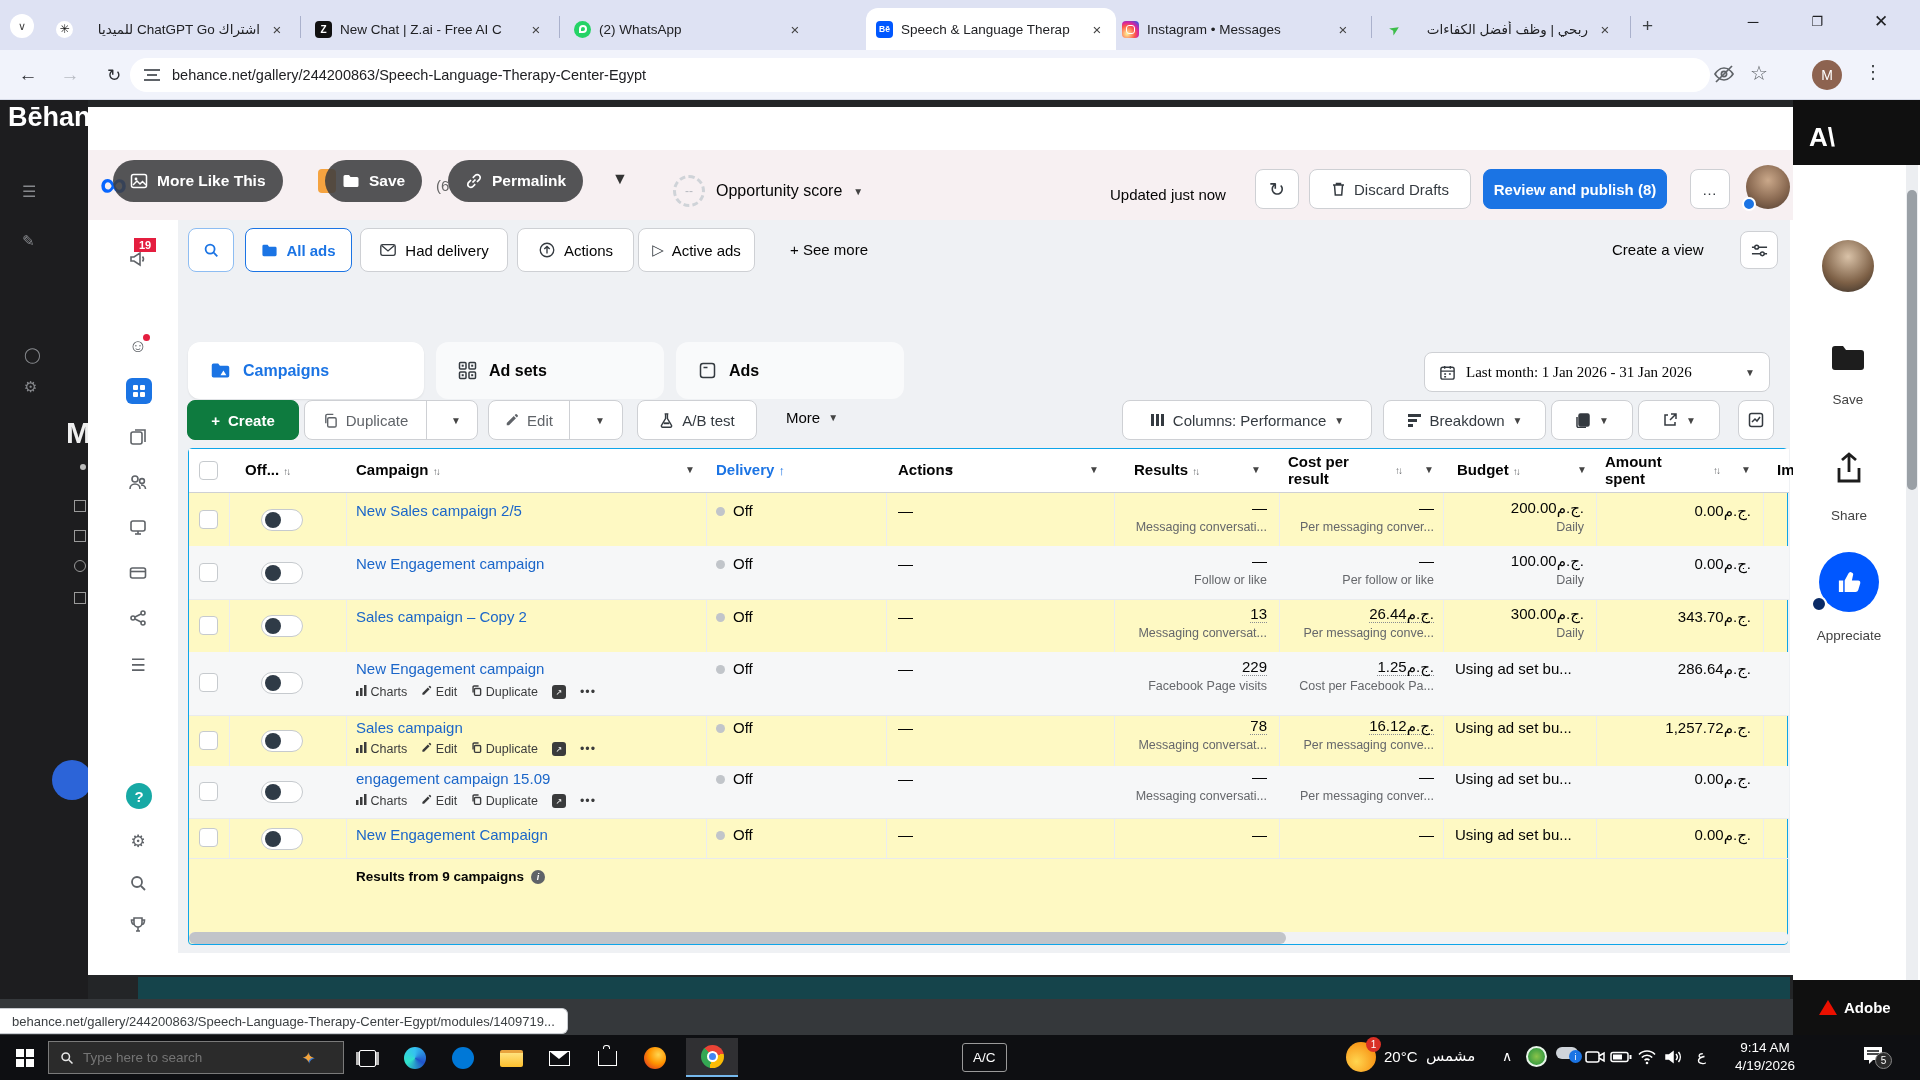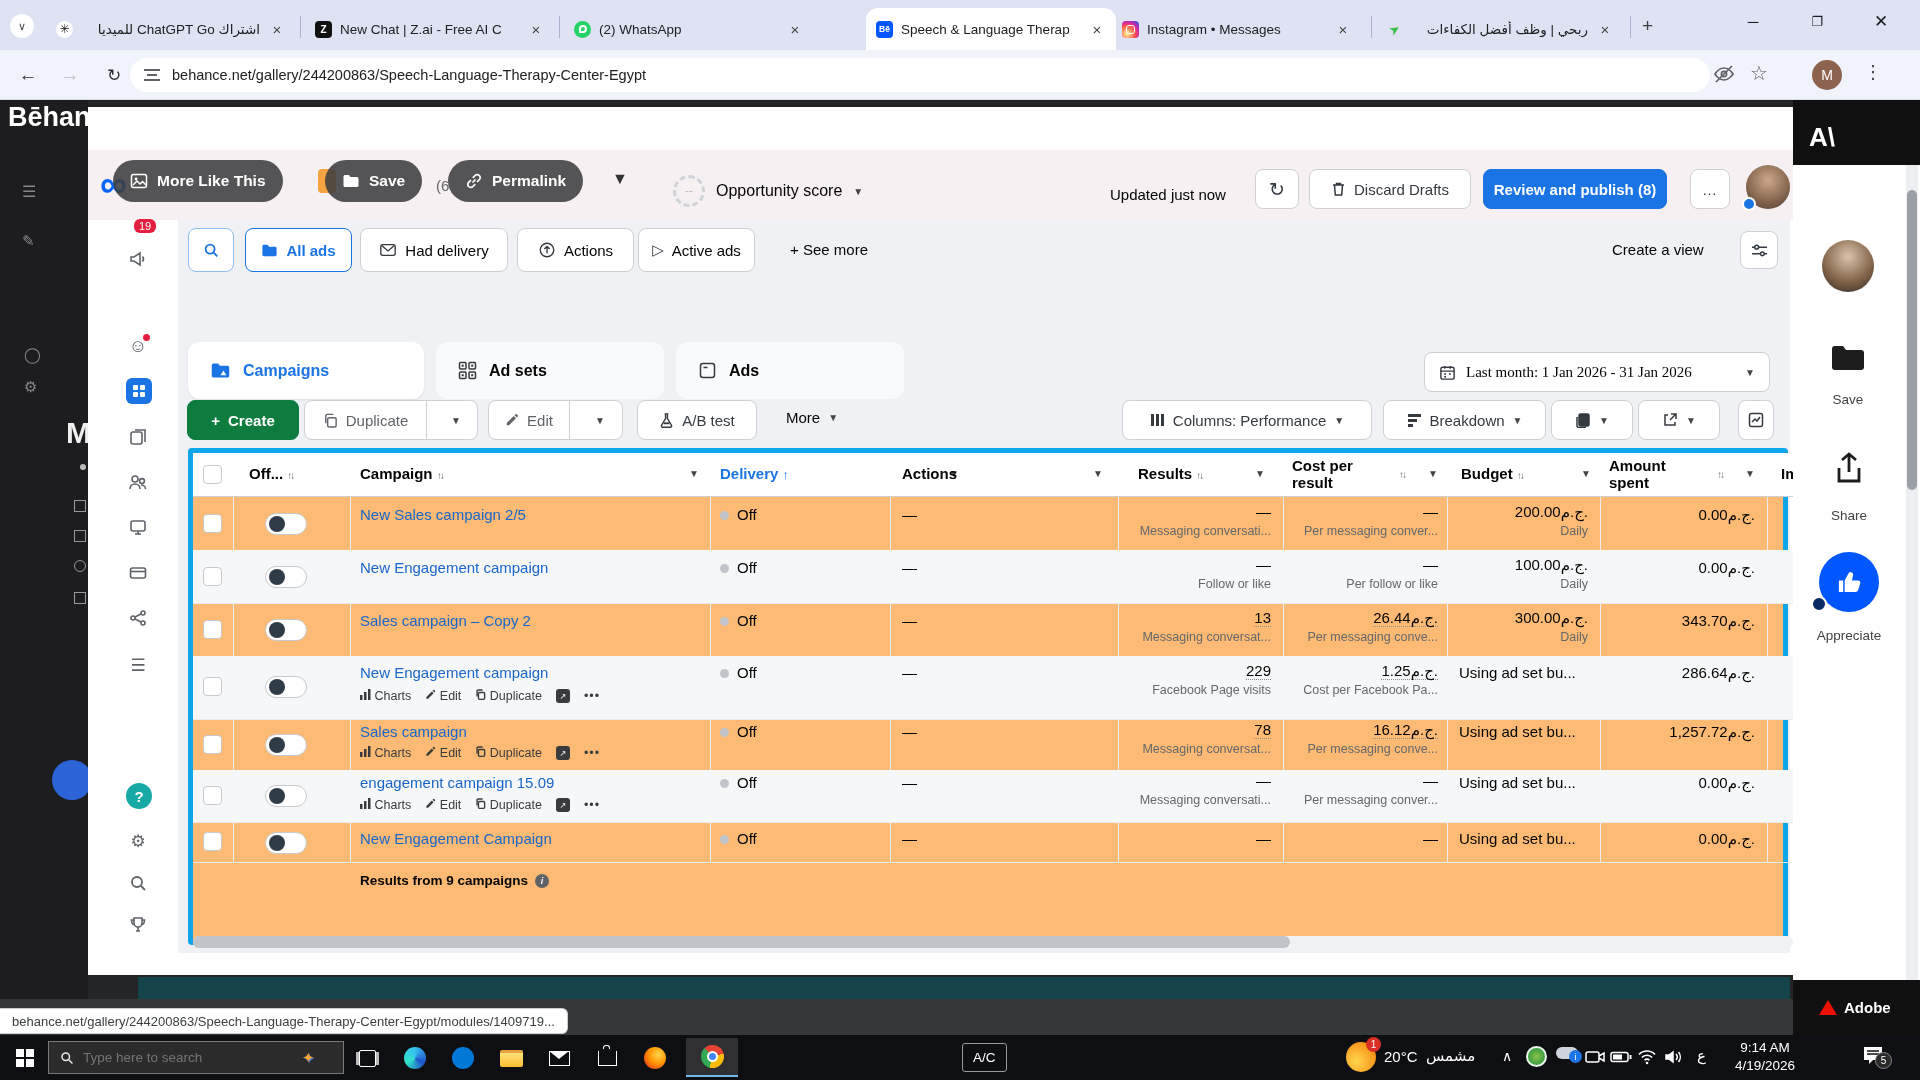--- a/index.html
+++ b/index.html
@@ -156,21 +156,21 @@
     <div class="a" style="left:74px;top:430px;width:12px;height:12px;border:1px solid #9a9a9a;"></div>
     <div class="a" style="left:74px;top:460px;width:12px;height:12px;border:1px solid #9a9a9a;border-radius:50%;"></div>
     <div class="a" style="left:74px;top:492px;width:12px;height:12px;border:1px solid #9a9a9a;"></div>
     <div class="a" style="left:52px;top:660px;width:40px;height:40px;border-radius:50%;background:#2c64d8;"></div>
   </div>
 
   <div class="panel">
     <div class="a" style="left:0;top:43px;width:1705px;height:70px;background:#f7f0f2;"></div>
     <div class="a" style="left:90px;top:113px;width:1612px;height:733px;background:#eff1f4;"></div>
 
-    <div class="a" style="left:46px;top:112px;background:#e41e3f;color:#fff;font-size:11px;font-weight:normal;border-radius:6px;padding:1px 5px;z-index:5;">19</div>
+    <div class="a" style="left:46px;top:131px;background:#e41e3f;color:#fff;font-size:11px;font-weight:bold;border-radius:0;padding:1px 5px;z-index:5;">19</div>
     <div class="navico" style="top:140px;">
       <svg class="ico20" viewBox="0 0 20 20" fill="none" stroke="#5f6368" stroke-width="1.6">
           <path d="M3 8v4h3l6 4V4L6 8H3z"></path>
           <path d="M14.5 7.5a4 4 0 010 5"></path>
         </svg>
     </div>
     <div class="navico" style="top:227px;">☺<i style="position:absolute;right:0;top:0;width:7px;height:7px;border-radius:50%;background:#e41e3f;"></i></div>
     <div class="navico" style="top:271px;width:26px;height:26px;background:#1b74e4;border-radius:6px;">
       <svg width="14" height="14" viewBox="0 0 14 14" fill="#fff">
           <rect x="1" y="1" width="5" height="5" rx="1"></rect>
@@ -463,21 +463,21 @@
     </div>
     <div class="gbtn" style="left:1650px;top:293px;width:36px;">
       <span>
           <svg width="16" height="16" viewBox="0 0 16 16" fill="none" stroke="#343a40" stroke-width="1.5">
             <rect x="1.5" y="1.5" width="13" height="13" rx="2"></rect>
             <path d="M4 10l3-3 2 2 3-4"></path>
           </svg>
         </span>
     </div>
 
-    <div class="a" style="left:100px;top:341px;width:1600px;height:497px;background:#fdba74;border:5px solid #0ea5e9;border-radius:4px;text-decoration:underline;">
+    <div class="a" style="left:100px;top:341px;width:1600px;height:497px;background:#fef9c3;border:1px solid #0ea5e9;border-radius:4px;text-decoration:underline;">
       <div class="vline" style="left:40px;"></div>
         <div class="vline" style="left:157px;"></div>
       <div class="vline" style="left:517px;"></div>
         <div class="vline" style="left:697px;"></div>
       <div class="vline" style="left:925px;"></div>
         <div class="vline" style="left:1090px;"></div>
       <div class="vline" style="left:1254px;"></div>
         <div class="vline" style="left:1407px;"></div>
       <div class="vline" style="left:1574px;"></div>
 

